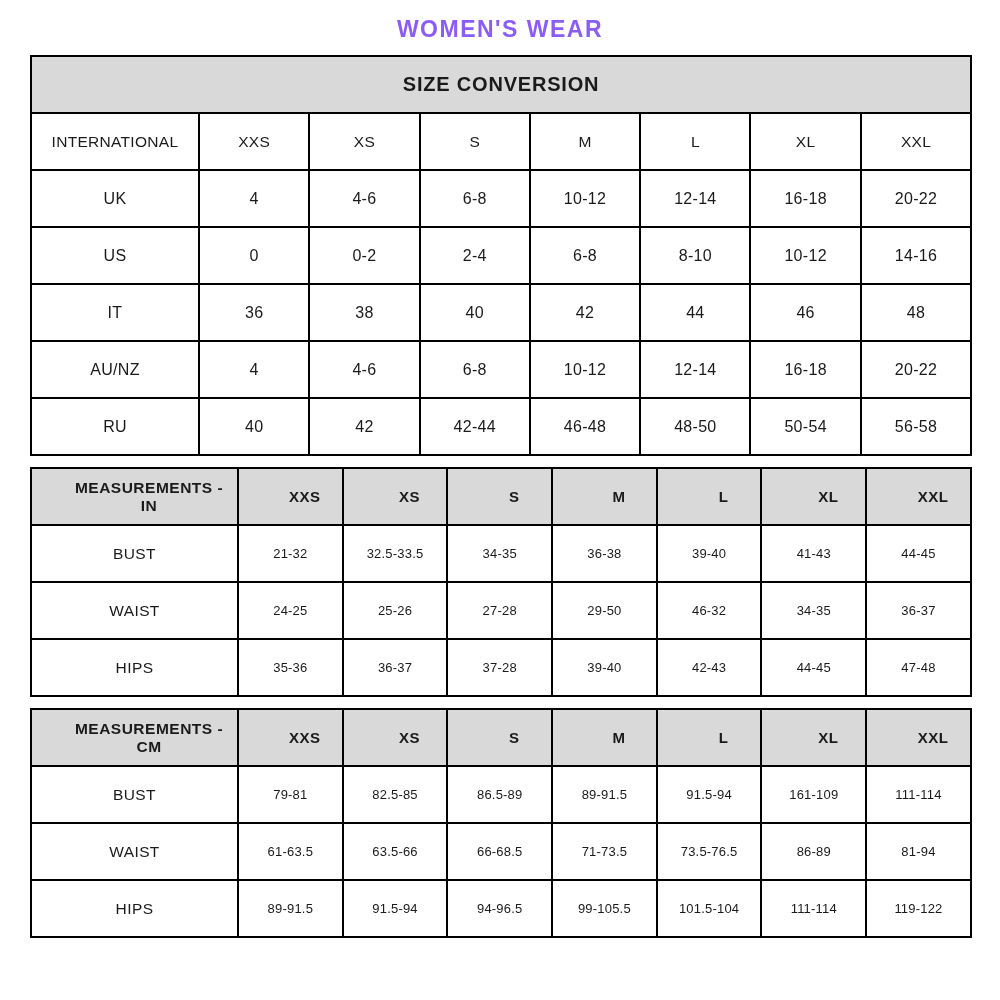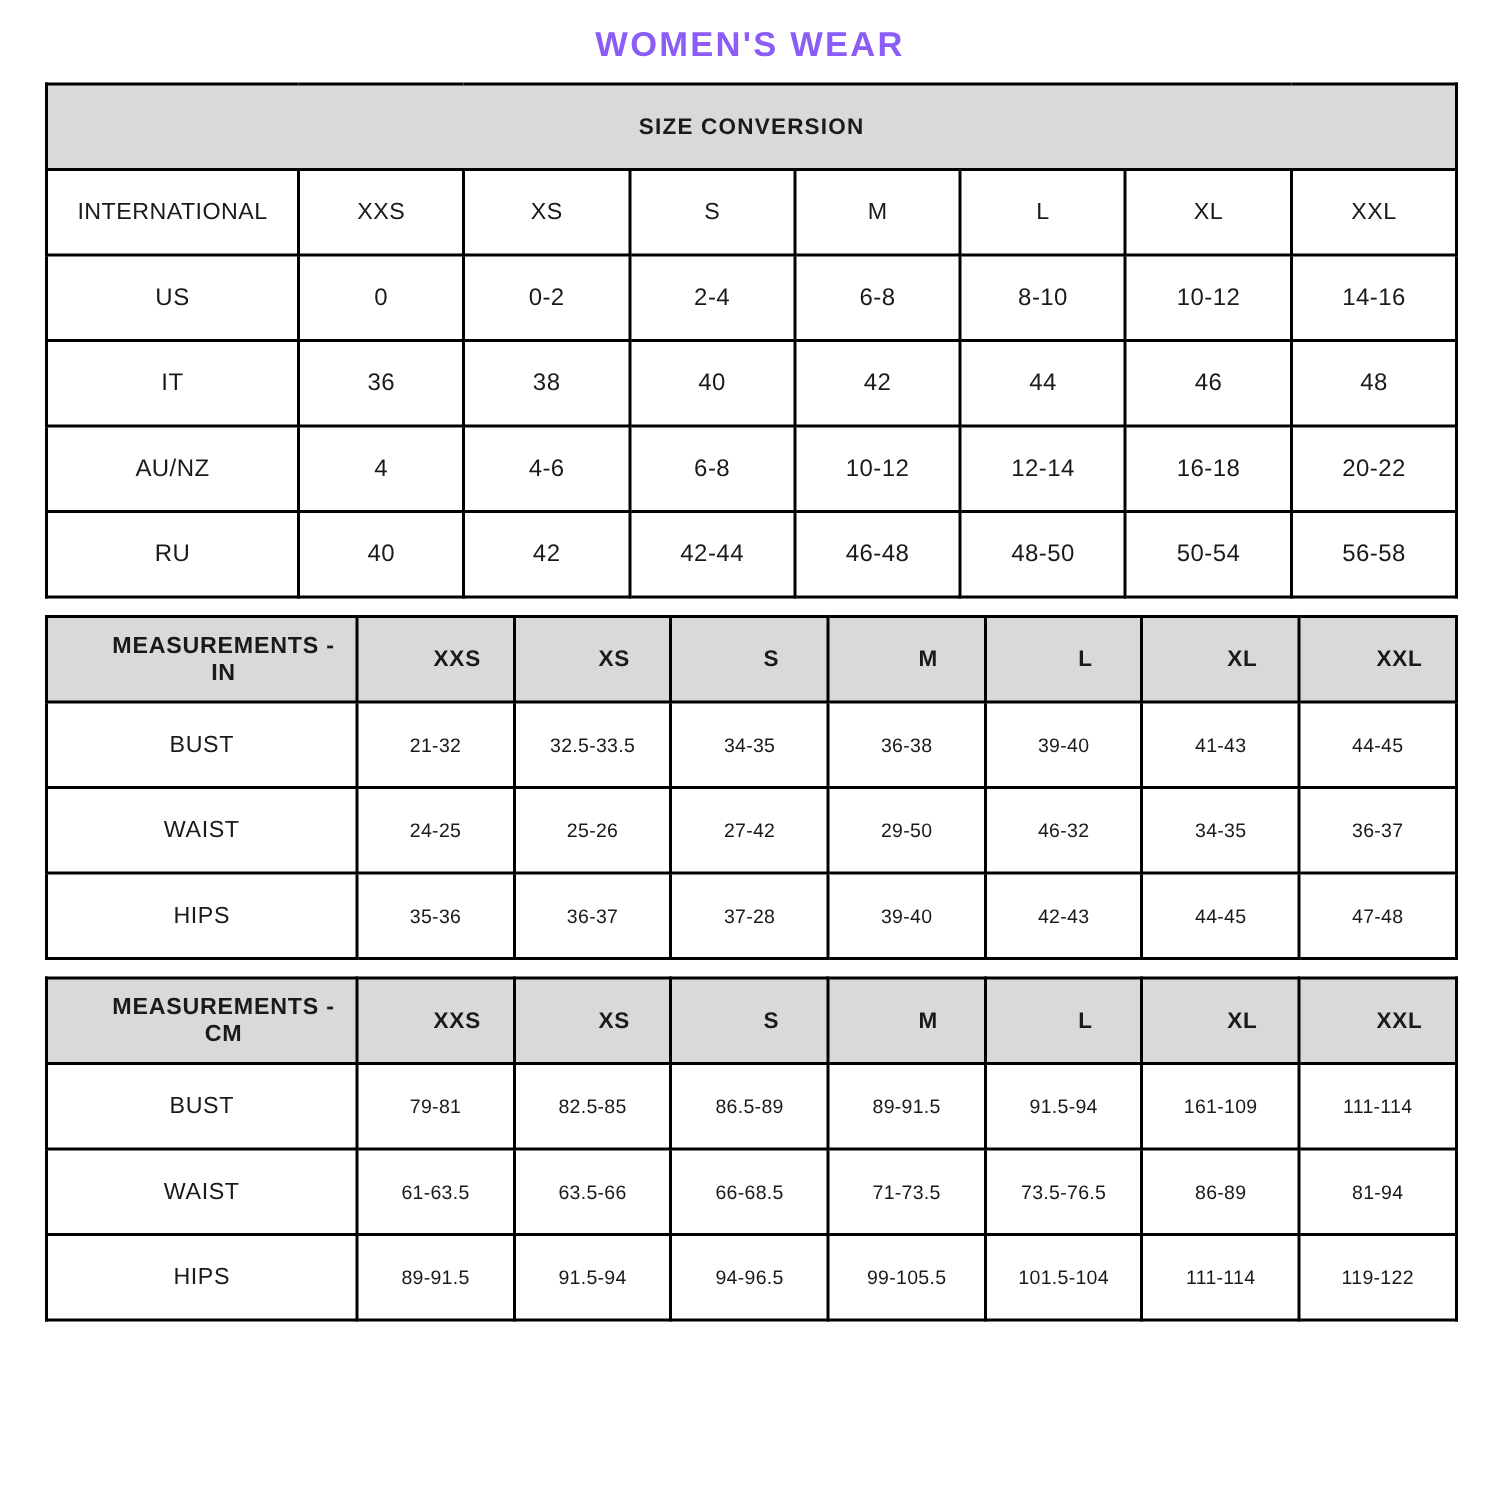--- a/index.html
+++ b/index.html
@@ -34,21 +34,21 @@
     text-align: center;
     vertical-align: middle;
     font-weight: normal;
     background: #ffffff;
     padding: 2px 4px;
   }
   
   .size-table .caption-row th {
     background: #d9d9d9;
     font-weight: bold;
-    font-size: 15px;
+    font-size: 20px;
     letter-spacing: 0.8px;
     height: 49px;
   }
   .size-table tr { height: 57px; }
   .size-table th, .size-table td { font-size: 16px; letter-spacing: 0.3px; }
   .size-table tbody tr:first-child th,
   .size-table tbody tr:first-child td { font-size: 15.5px; }
   
   .meas-table tr { height: 57px; }
   .meas-table .built-header th {
@@ -85,20 +85,30 @@
           <th>INTERNATIONAL</th>
           <th>XXS</th>
           <th>XS</th>
           <th>S</th>
           <th>M</th>
           <th>L</th>
           <th>XL</th>
           <th>XXL</th>
         </tr>
         <tr>
+          <th>UK</th>
+          <td>4</td>
+          <td>4-6</td>
+          <td>6-8</td>
+          <td>10-12</td>
+          <td>12-14</td>
+          <td>16-18</td>
+          <td>20-22</td>
+        </tr>
+        <tr>
           <th>US</th>
           <td>0</td>
           <td>0-2</td>
           <td>2-4</td>
           <td>6-8</td>
           <td>8-10</td>
           <td>10-12</td>
           <td>14-16</td>
         </tr>
         <tr>
@@ -157,21 +167,21 @@
           <td>34-35</td>
           <td>36-38</td>
           <td>39-40</td>
           <td>41-43</td>
           <td>44-45</td>
         </tr>
         <tr>
           <th>WAIST</th>
           <td>24-25</td>
           <td>25-26</td>
-          <td>27-42</td>
+          <td>27-28</td>
           <td>29-50</td>
           <td>46-32</td>
           <td>34-35</td>
           <td>36-37</td>
         </tr>
         <tr>
           <th>HIPS</th>
           <td>35-36</td>
           <td>36-37</td>
           <td>37-28</td>

